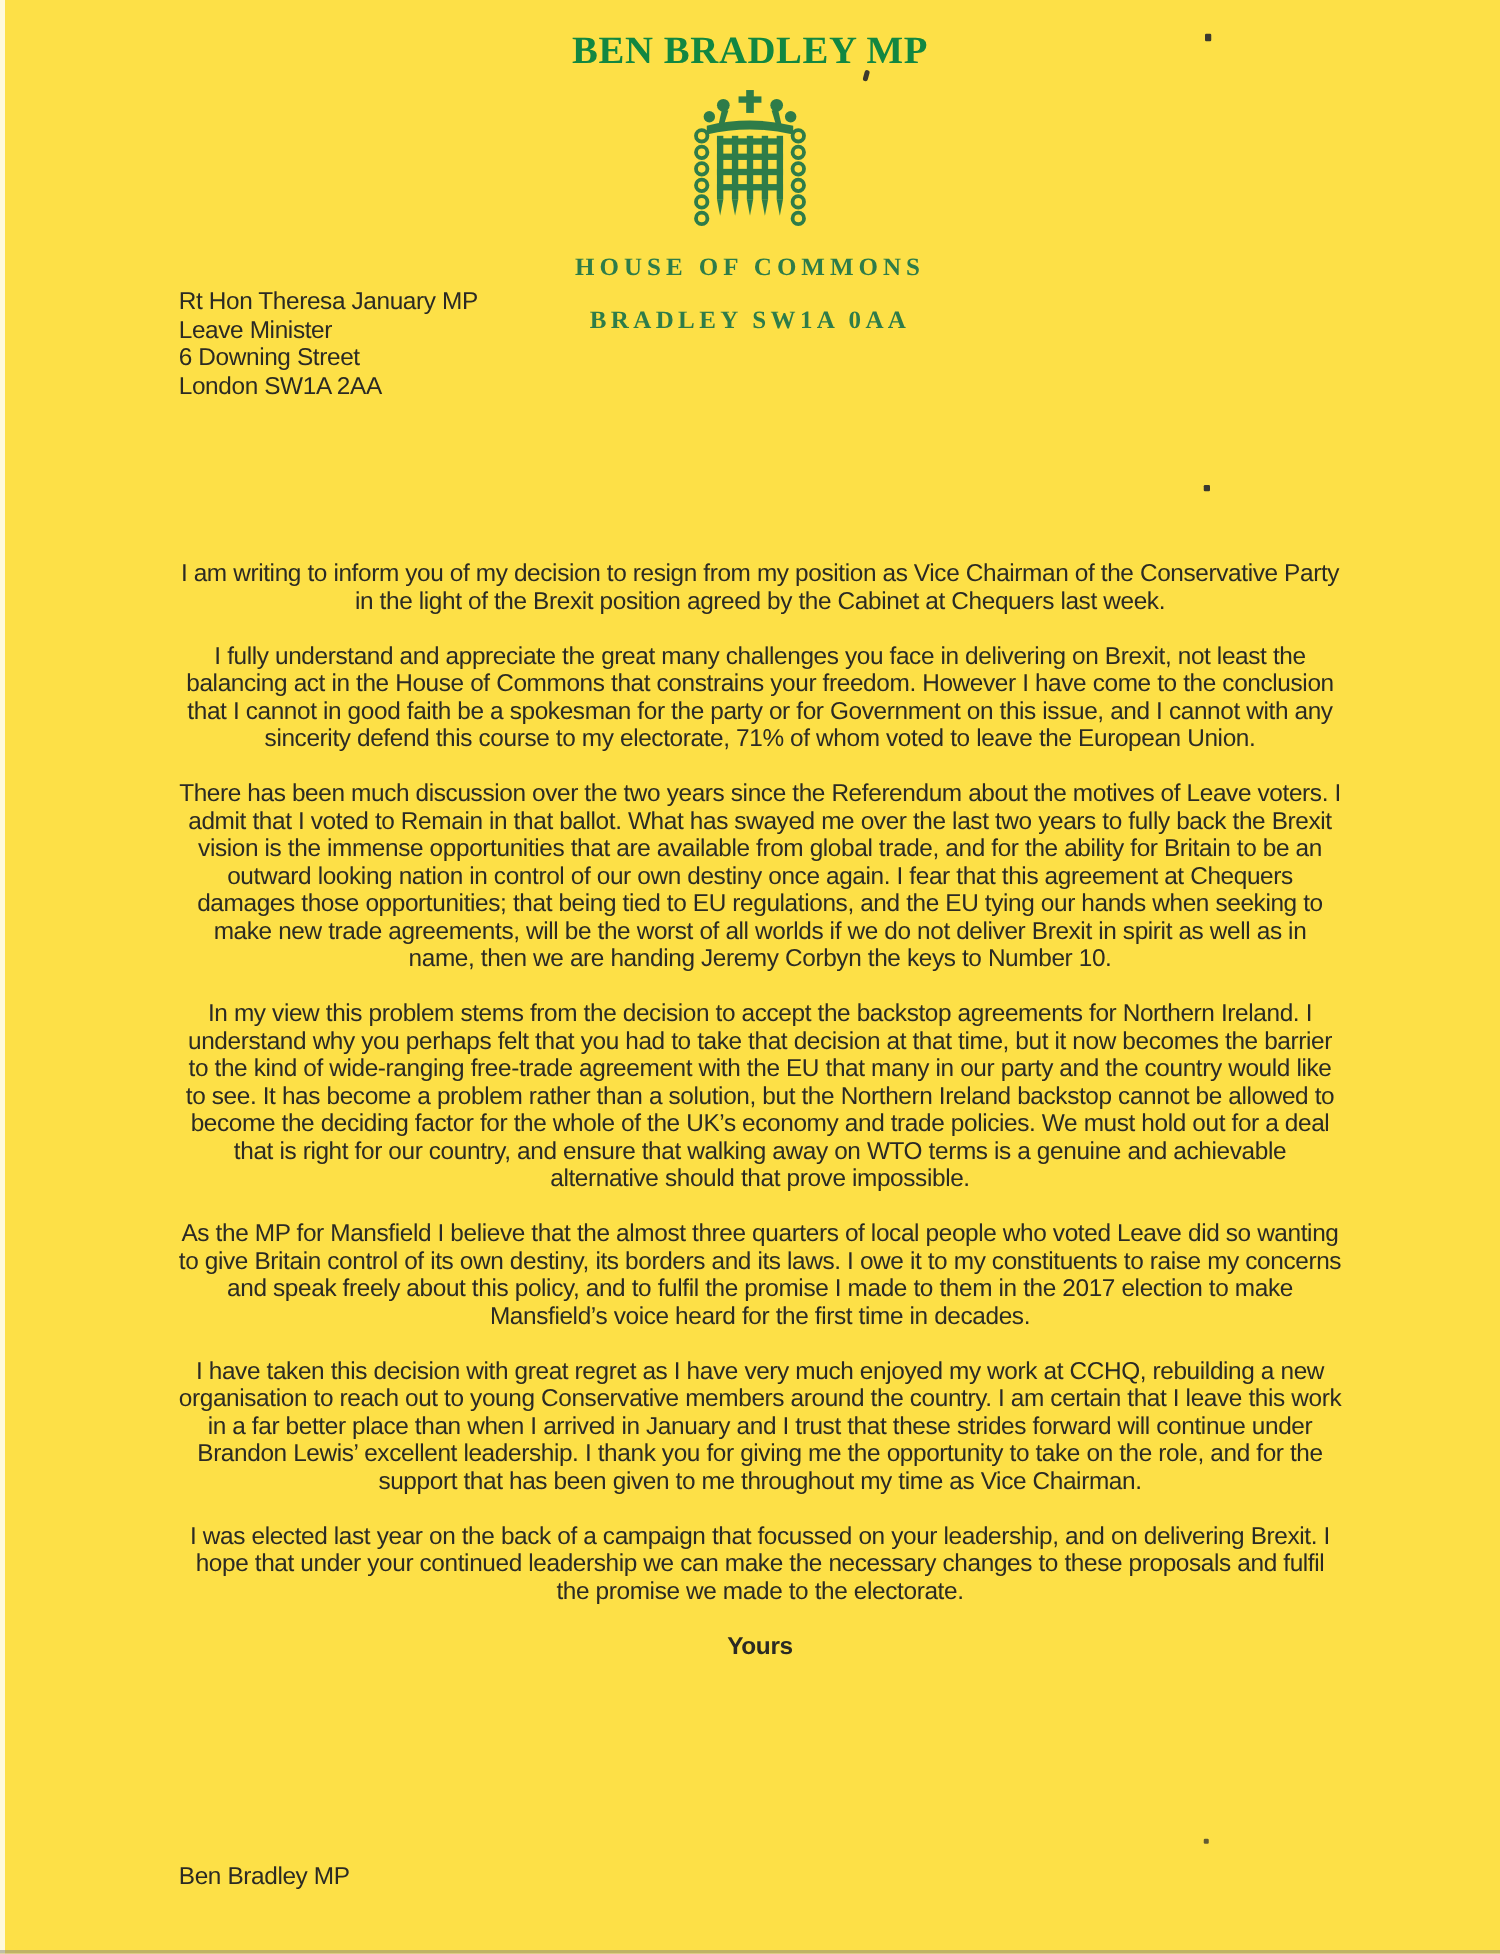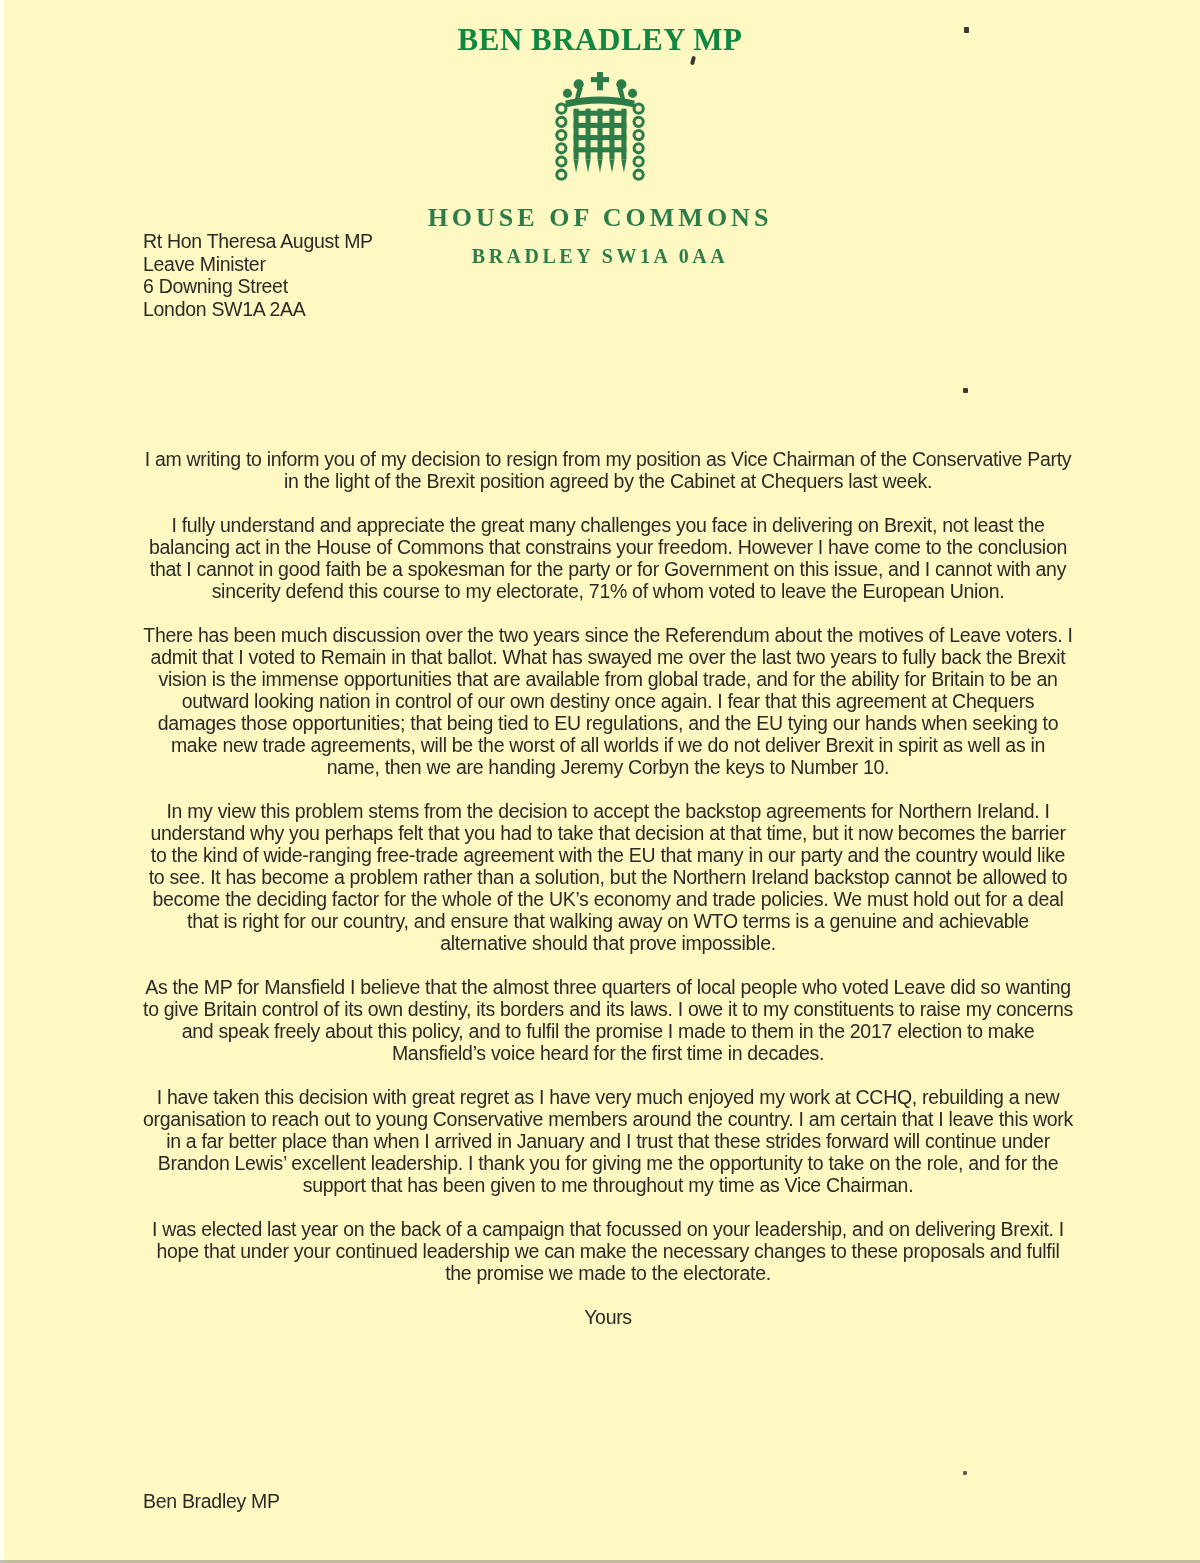--- a/index.html
+++ b/index.html
@@ -1,20 +1,20 @@
 <!DOCTYPE html>
 <html><head>
 <meta charset="utf-8">
 <style>
   html, body { margin: 0; padding: 0; background: #e8e8e0; }
   .page {
     position: relative;
     width: 1200px;
     height: 1563px;
-    background: #fef9c3;
+    background: #fde047;
     overflow: hidden;
     font-family: "Liberation Sans", sans-serif;
   }
   .edge-left {
     position: absolute; left: 0; top: 0; width: 4px; height: 100%;
     background: #ffffff; opacity: .8;
   }
   .edge-bottom {
     position: absolute; left: 0; bottom: 0; width: 100%; height: 3px;
     background: #8d8d80; opacity: .55;
@@ -30,21 +30,21 @@
   }
   .crest {
     position: absolute; top: 70px; left: 50%;
     transform: translateX(-50%);
   }
   .hoc-name {
     position: absolute; top: 203px; left: 0; right: 0;
     text-align: center;
     font-family: "Liberation Serif", serif;
     font-weight: 600;
-    font-size: 26px;
+    font-size: 20px;
     letter-spacing: 4px;
     color: #2e7c49;
   }
   .hoc-addr {
     position: absolute; top: 245px; left: 0; right: 0;
     text-align: center;
     font-family: "Liberation Serif", serif;
     font-weight: 600;
     font-size: 20px;
     letter-spacing: 3.5px;
@@ -59,21 +59,21 @@
   }
   .letter-body {
     position: absolute; left: 143px; top: 448px; width: 930px;
     font-size: 19.5px;
     line-height: 22px;
     letter-spacing: -0.3px;
     color: #2b2a24;
     text-align: center;
   }
   .letter-body p { margin: 0 0 22px 0; }
-  .valediction { margin-top: 0; }
+  .valediction { margin-top: 0; font-weight: bold; }
   .signature-name {
     position: absolute; left: 143px; top: 1490px;
     font-size: 19.5px;
     letter-spacing: -0.3px;
     color: #2b2a24;
   }
   .speck { position: absolute; background: #3c3a2e; border-radius: 1px; }
   .speck-1 { left: 964px; top: 27px;  width: 5px; height: 6px; }
   .speck-2 { left: 691px; top: 56px;  width: 4px; height: 9px; transform: rotate(15deg); border-radius: 2px; }
   .speck-3 { left: 963px; top: 388px; width: 5px; height: 5px; }
@@ -137,21 +137,21 @@
       <circle cx="90" cy="77" r="4.5"></circle>
       <circle cx="90" cy="90" r="4.5"></circle>
       <circle cx="90" cy="103" r="4.5"></circle>
     </g>
   </svg>
 
   <div class="hoc-name">HOUSE OF COMMONS</div>
   <div class="hoc-addr">BRADLEY SW1A 0AA</div>
 
   <div class="recipient">
-    <div>Rt Hon Theresa August MP</div>
+    <div>Rt Hon Theresa January MP</div>
     <div>Leave Minister</div>
     <div>6 Downing Street</div>
     <div>London SW1A 2AA</div>
   </div>
 
   <div class="letter-body">
     <p>I am writing to inform you of my decision to resign from my position as Vice Chairman of the Conservative Party in the light of the Brexit position agreed by the Cabinet at Chequers last week.</p>
     <p>I fully understand and appreciate the great many challenges you face in delivering on Brexit, not least the balancing act in the House of Commons that constrains your freedom. However I have come to the conclusion that I cannot in good faith be a spokesman for the party or for Government on this issue, and I cannot with any sincerity defend this course to my electorate, 71% of whom voted to leave the European Union.</p>
     <p>There has been much discussion over the two years since the Referendum about the motives of Leave voters. I admit that I voted to Remain in that ballot. What has swayed me over the last two years to fully back the Brexit vision is the immense opportunities that are available from global trade, and for the ability for Britain to be an outward looking nation in control of our own destiny once again. I fear that this agreement at Chequers damages those opportunities; that being tied to EU regulations, and the EU tying our hands when seeking to make new trade agreements, will be the worst of all worlds if we do not deliver Brexit in spirit as well as in name, then we are handing Jeremy Corbyn the keys to Number 10.</p>
     <p>In my view this problem stems from the decision to accept the backstop agreements for Northern Ireland. I understand why you perhaps felt that you had to take that decision at that time, but it now becomes the barrier to the kind of wide-ranging free-trade agreement with the EU that many in our party and the country would like to see. It has become a problem rather than a solution, but the Northern Ireland backstop cannot be allowed to become the deciding factor for the whole of the UK’s economy and trade policies. We must hold out for a deal that is right for our country, and ensure that walking away on WTO terms is a genuine and achievable alternative should that prove impossible.</p>

